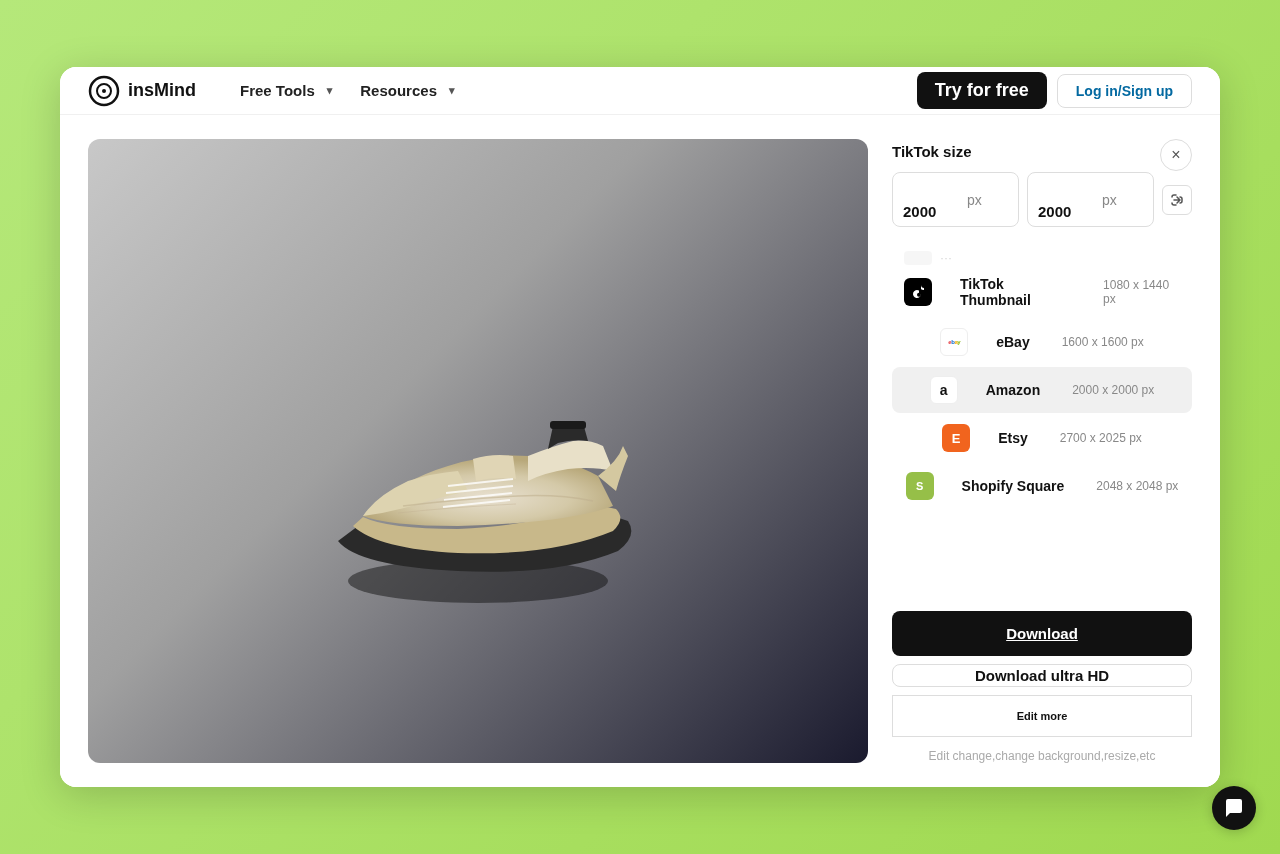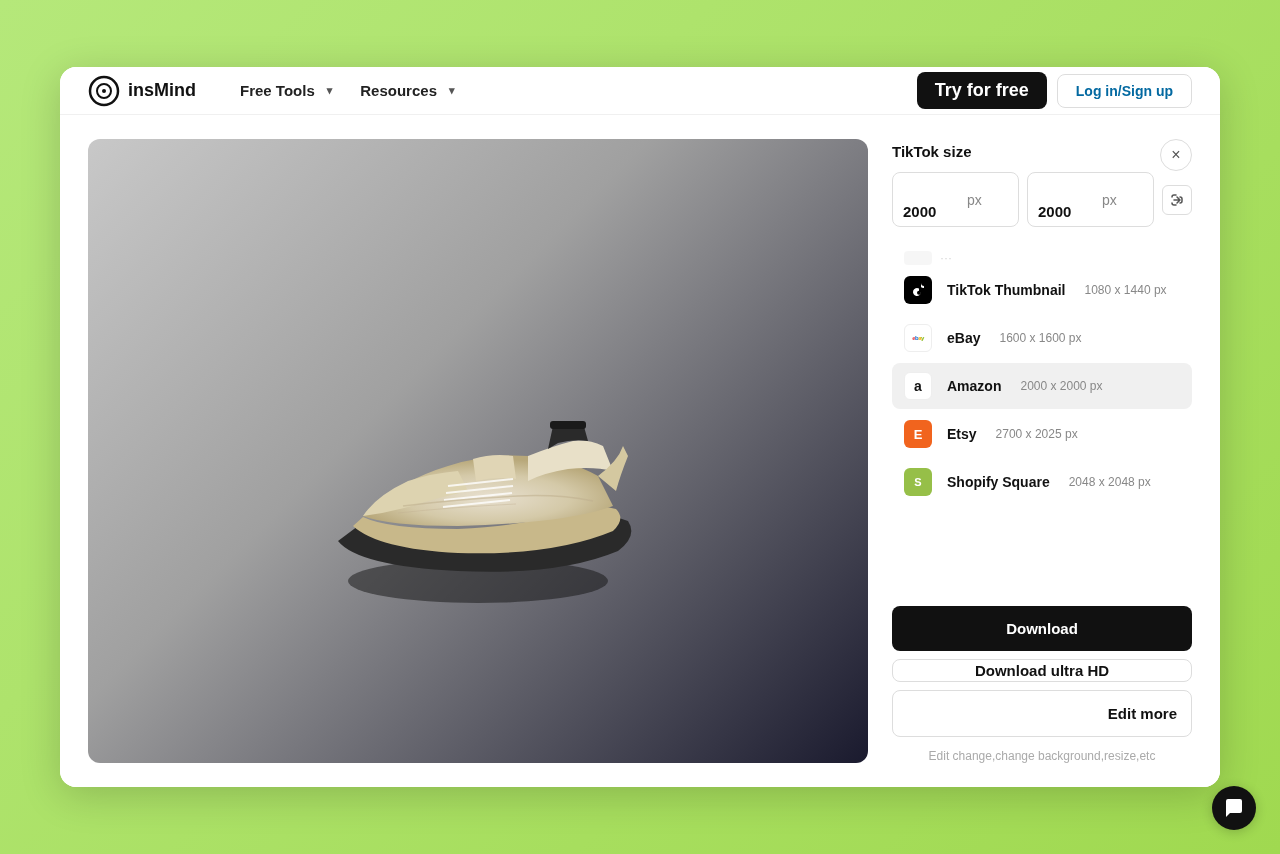--- a/index.html
+++ b/index.html
@@ -208,25 +208,26 @@
       margin-bottom: 8px;
     }
     .suggest-list {
       display: flex;
       flex-direction: column;
       gap: 2px;
     }
     .suggest-item {
       display: flex;
       align-items: center;
-      gap: 15px;
+      gap: 28px;
       padding: 9px 12px;
       border-radius: 8px;
       cursor: pointer;
       transition: background 0.15s;
+      justify-content: center;
     }
     .suggest-item.active { background: #f0f0f0; }
     .platform-icon {
       width: 28px;
       height: 28px;
       border-radius: 6px;
       display: flex;
       align-items: center;
       justify-content: center;
       font-size: 13px;
@@ -263,42 +264,43 @@
     .btn-download {
       background: #111;
       color: #fff;
       border: none;
       border-radius: 8px;
       padding: 14px;
       font-size: 15px;
       font-weight: 700;
       cursor: pointer;
       text-align: center;
+      text-decoration: underline;
     }
     .btn-download-hd {
       background: #fff;
       color: #111;
       border: 1.5px solid #ddd;
       border-radius: 8px;
       padding: 2px;
       font-size: 15px;
       font-weight: 700;
       cursor: pointer;
       text-align: center;
     }
     .btn-edit {
       background: #fff;
       color: #111;
       border: 1.5px solid #ddd;
-      border-radius: 8px;
+      border-radius: 0;
       padding: 14px;
-      font-size: 15px;
-      font-weight: 700;
-      cursor: pointer;
-      text-align: right;
+      font-size: 11px;
+      font-weight: 700;
+      cursor: pointer;
+      text-align: center;
     }
     .edit-hint {
       font-size: 12px;
       color: #aaa;
       text-align: center;
       margin-top: 4px;
     }
     
     .tiktok-icon {
       background: #000;

